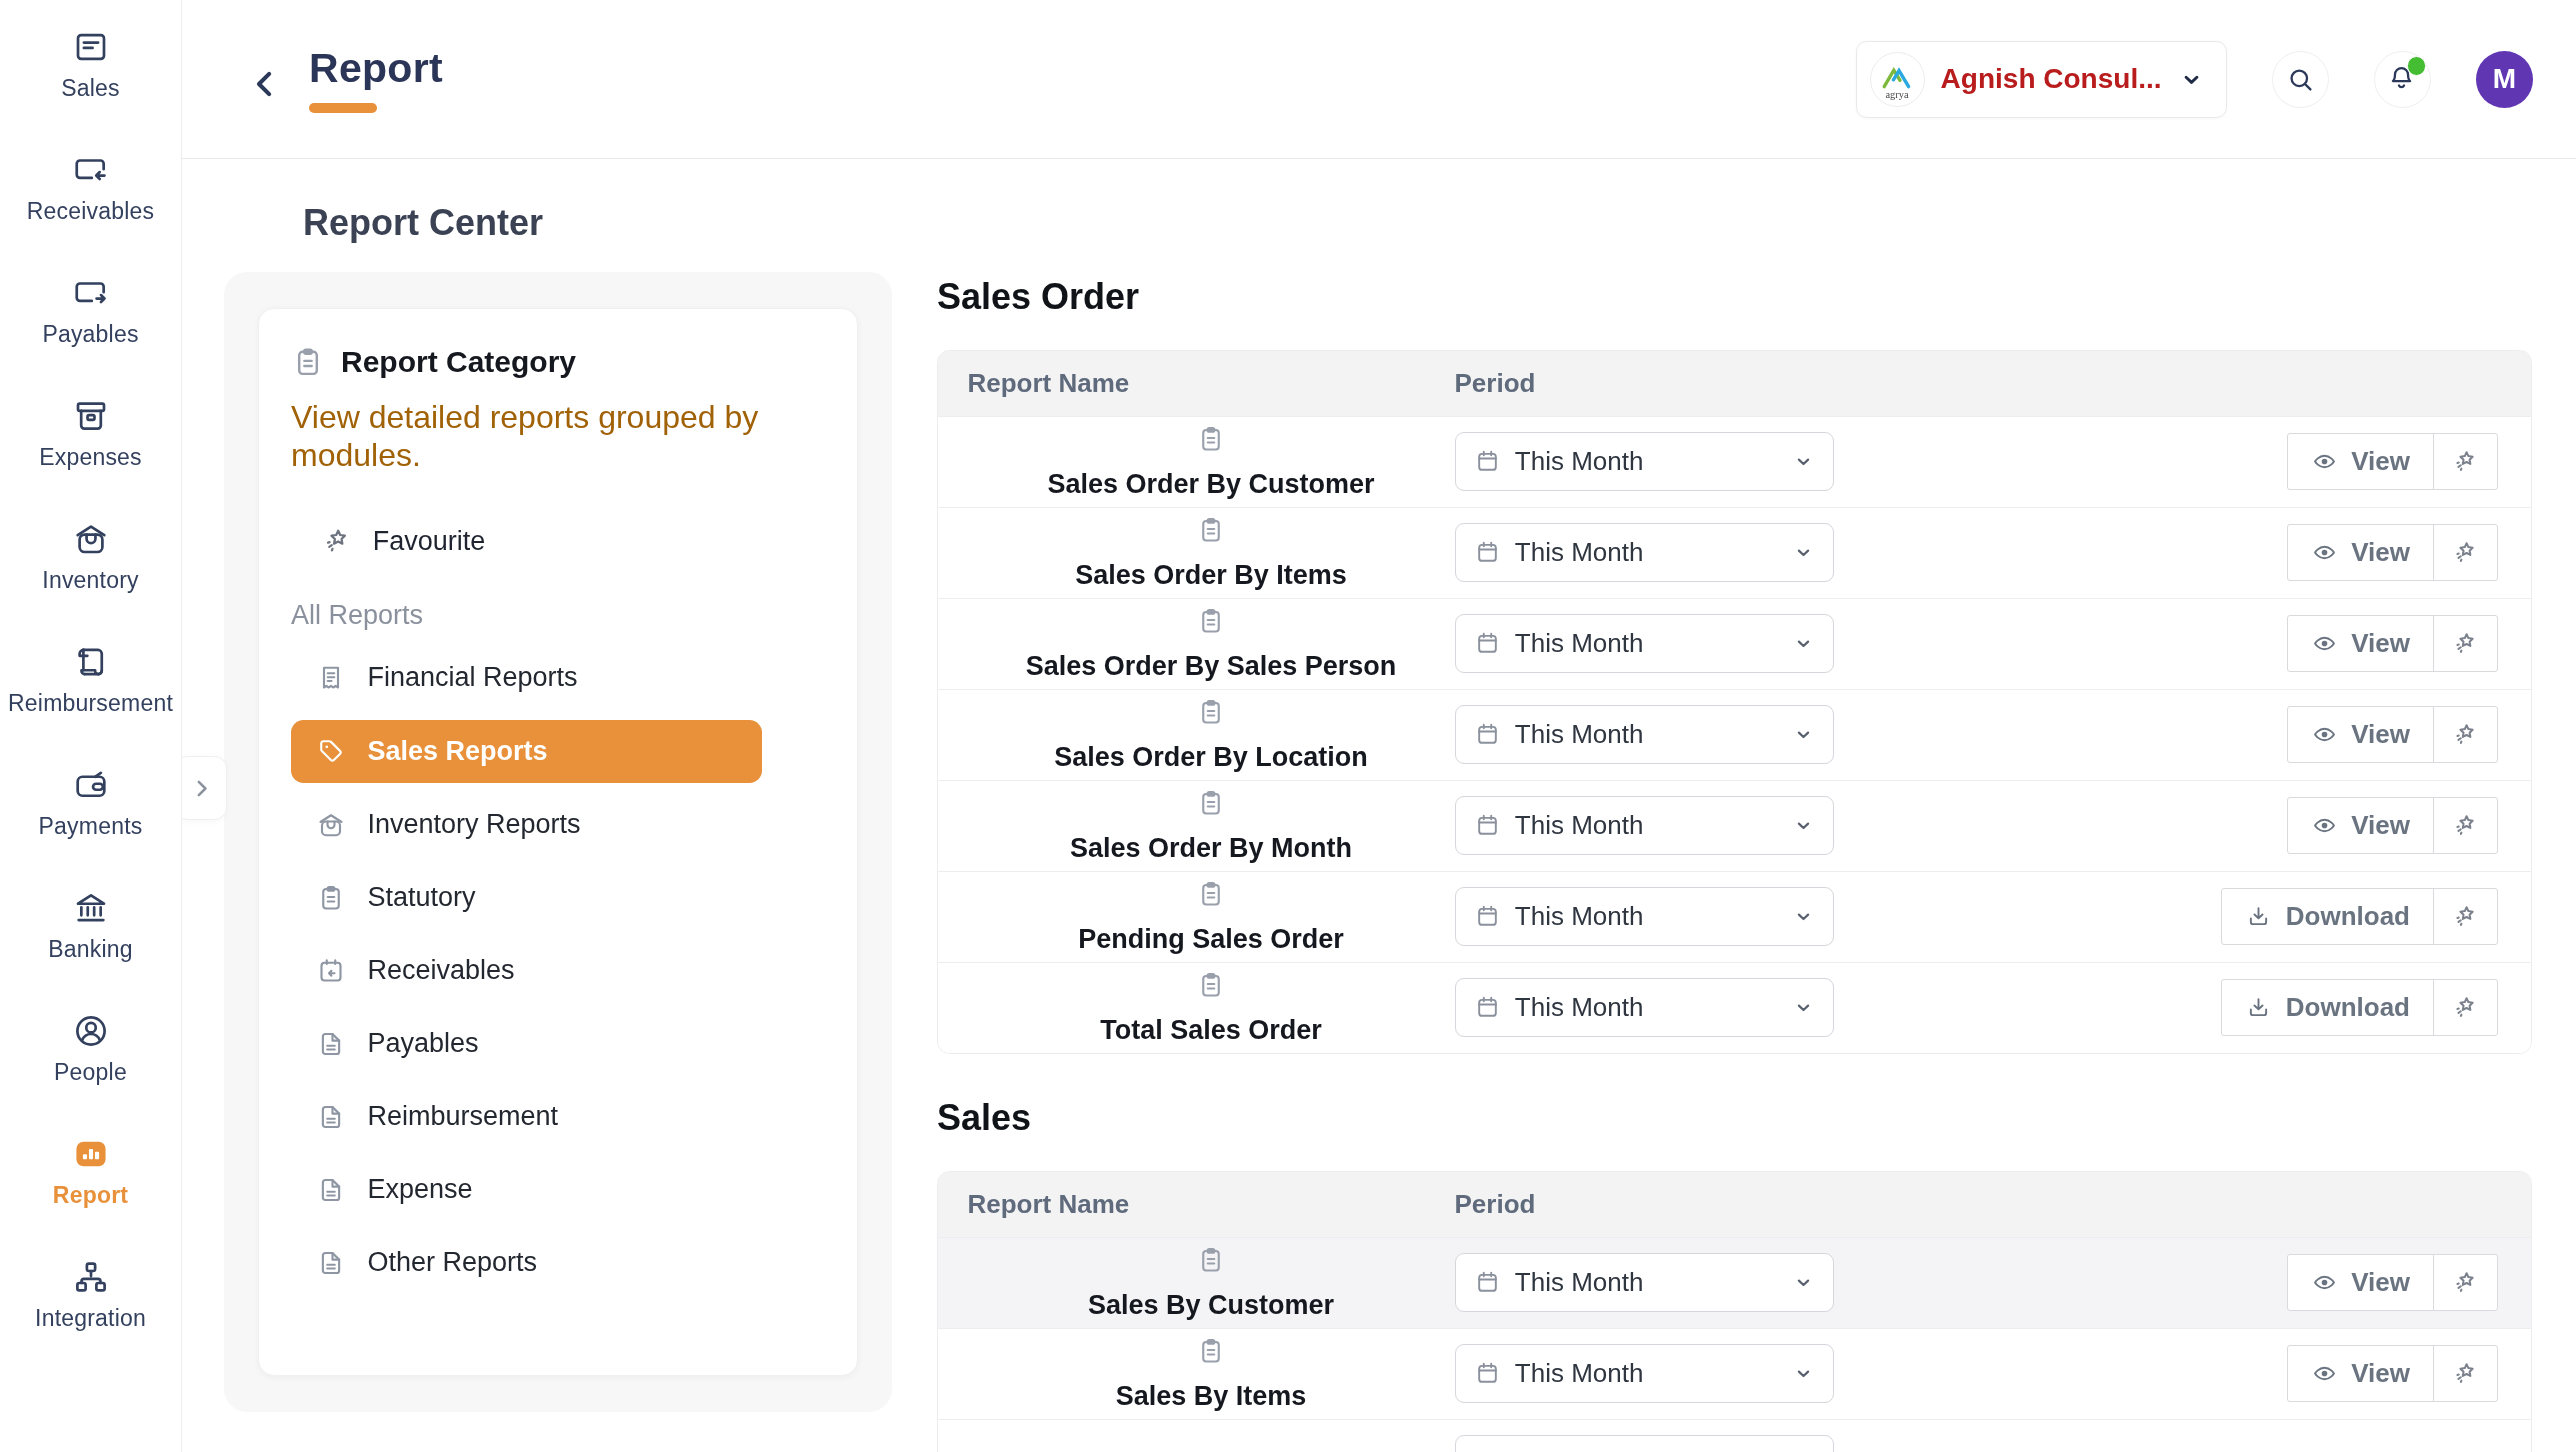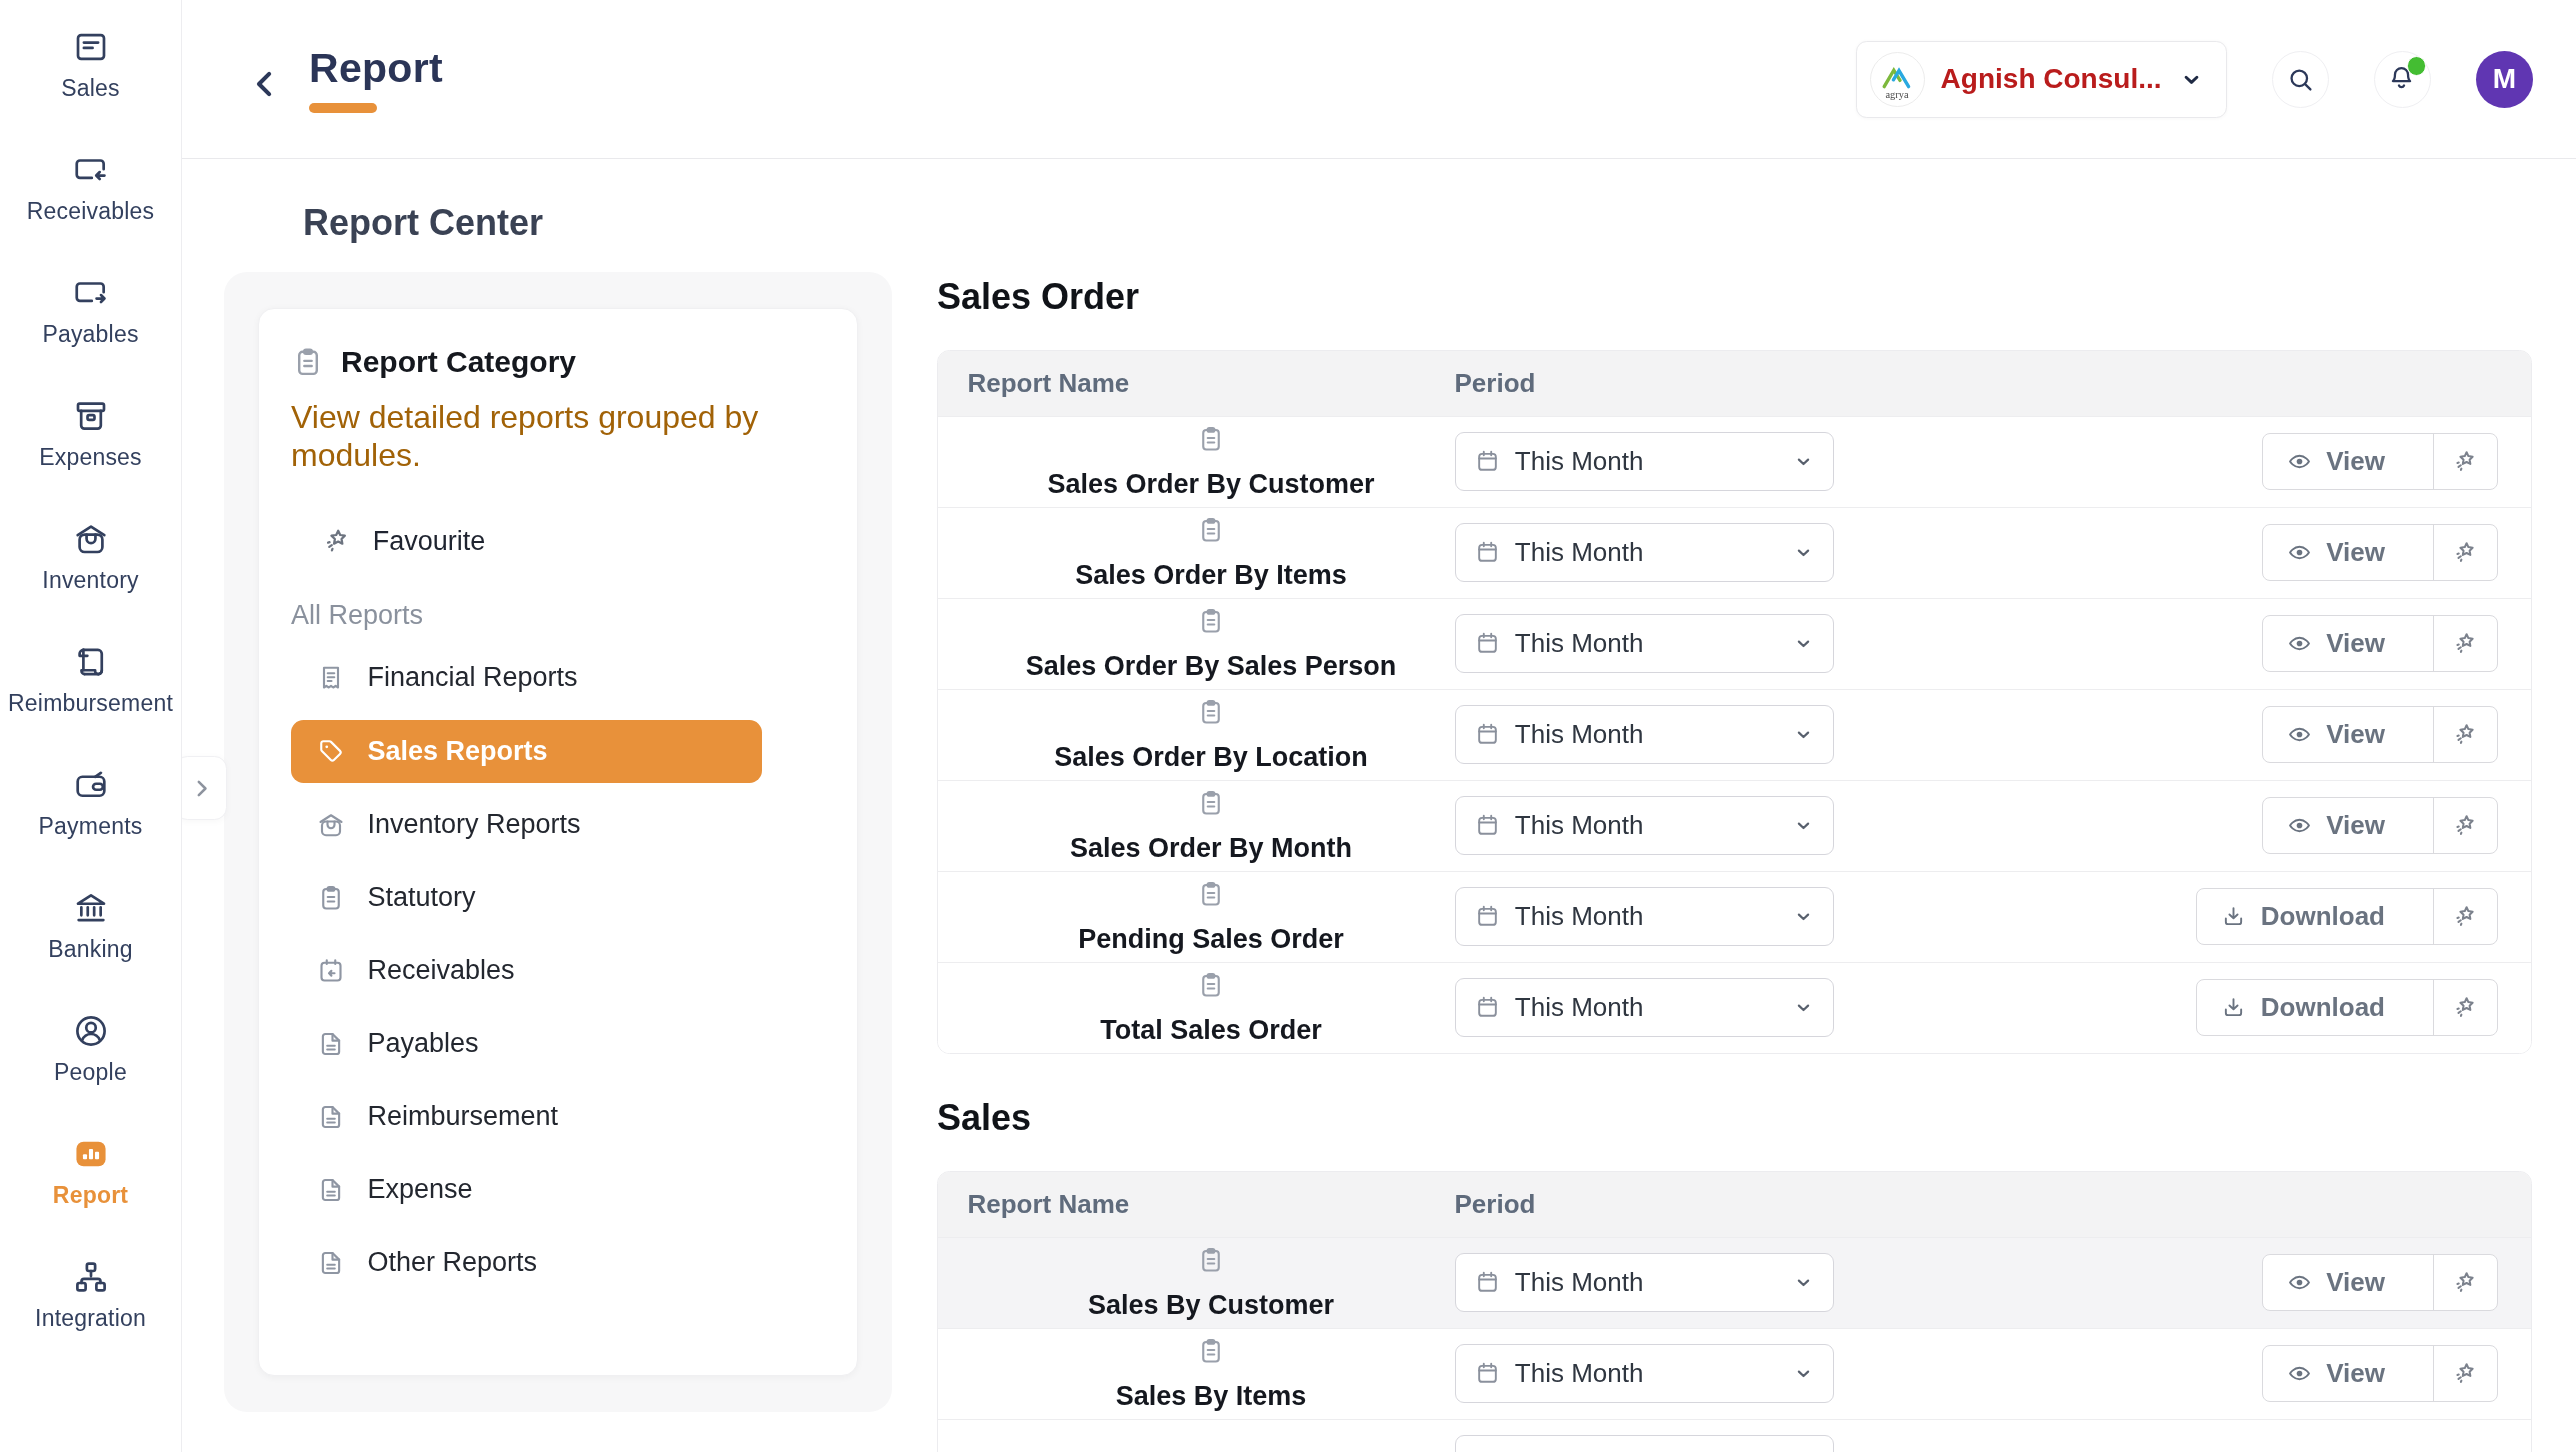--- a/index.html
+++ b/index.html
@@ -181,22 +181,22 @@
     background:#fff; cursor:pointer; flex-shrink:0;
   }
   .dropdown .cal-icon { color:#8a909c; display:flex; }
   .dropdown svg { width:27px; height:27px; }
   .dd-label { flex:1; font-size:26px; font-weight:500; color:#2f3640; }
   .dropdown .dd-chev { color:#58606d; display:flex; }
   .dropdown .dd-chev svg { width:23px; height:23px; stroke-width:2.3; }
 
   .actions { margin-left:auto; }
   .split {
-    display:inline-flex; border:1.8px solid #dadade; border-radius:8px;
-    overflow:hidden; background:#fff; align-items:stretch;gap:25px;
+    display:inline-flex; border:1.8px solid #dadade; border-radius:3px;
+    overflow:hidden; background:#fff; align-items:stretch;
   }
   .split .main-btn {
     display:flex; align-items:center; gap:13.4px; padding:0 23px; height:55px;
     background:none; border:none; cursor:pointer;
     font-family:"Liberation Sans", sans-serif;
     font-size:26px; font-weight:600; color:#6a7380;
   }
   .split .main-btn svg { width:27px; height:27px; }
   .split .star-btn {
     width:64px; display:flex; align-items:center; justify-content:center;

